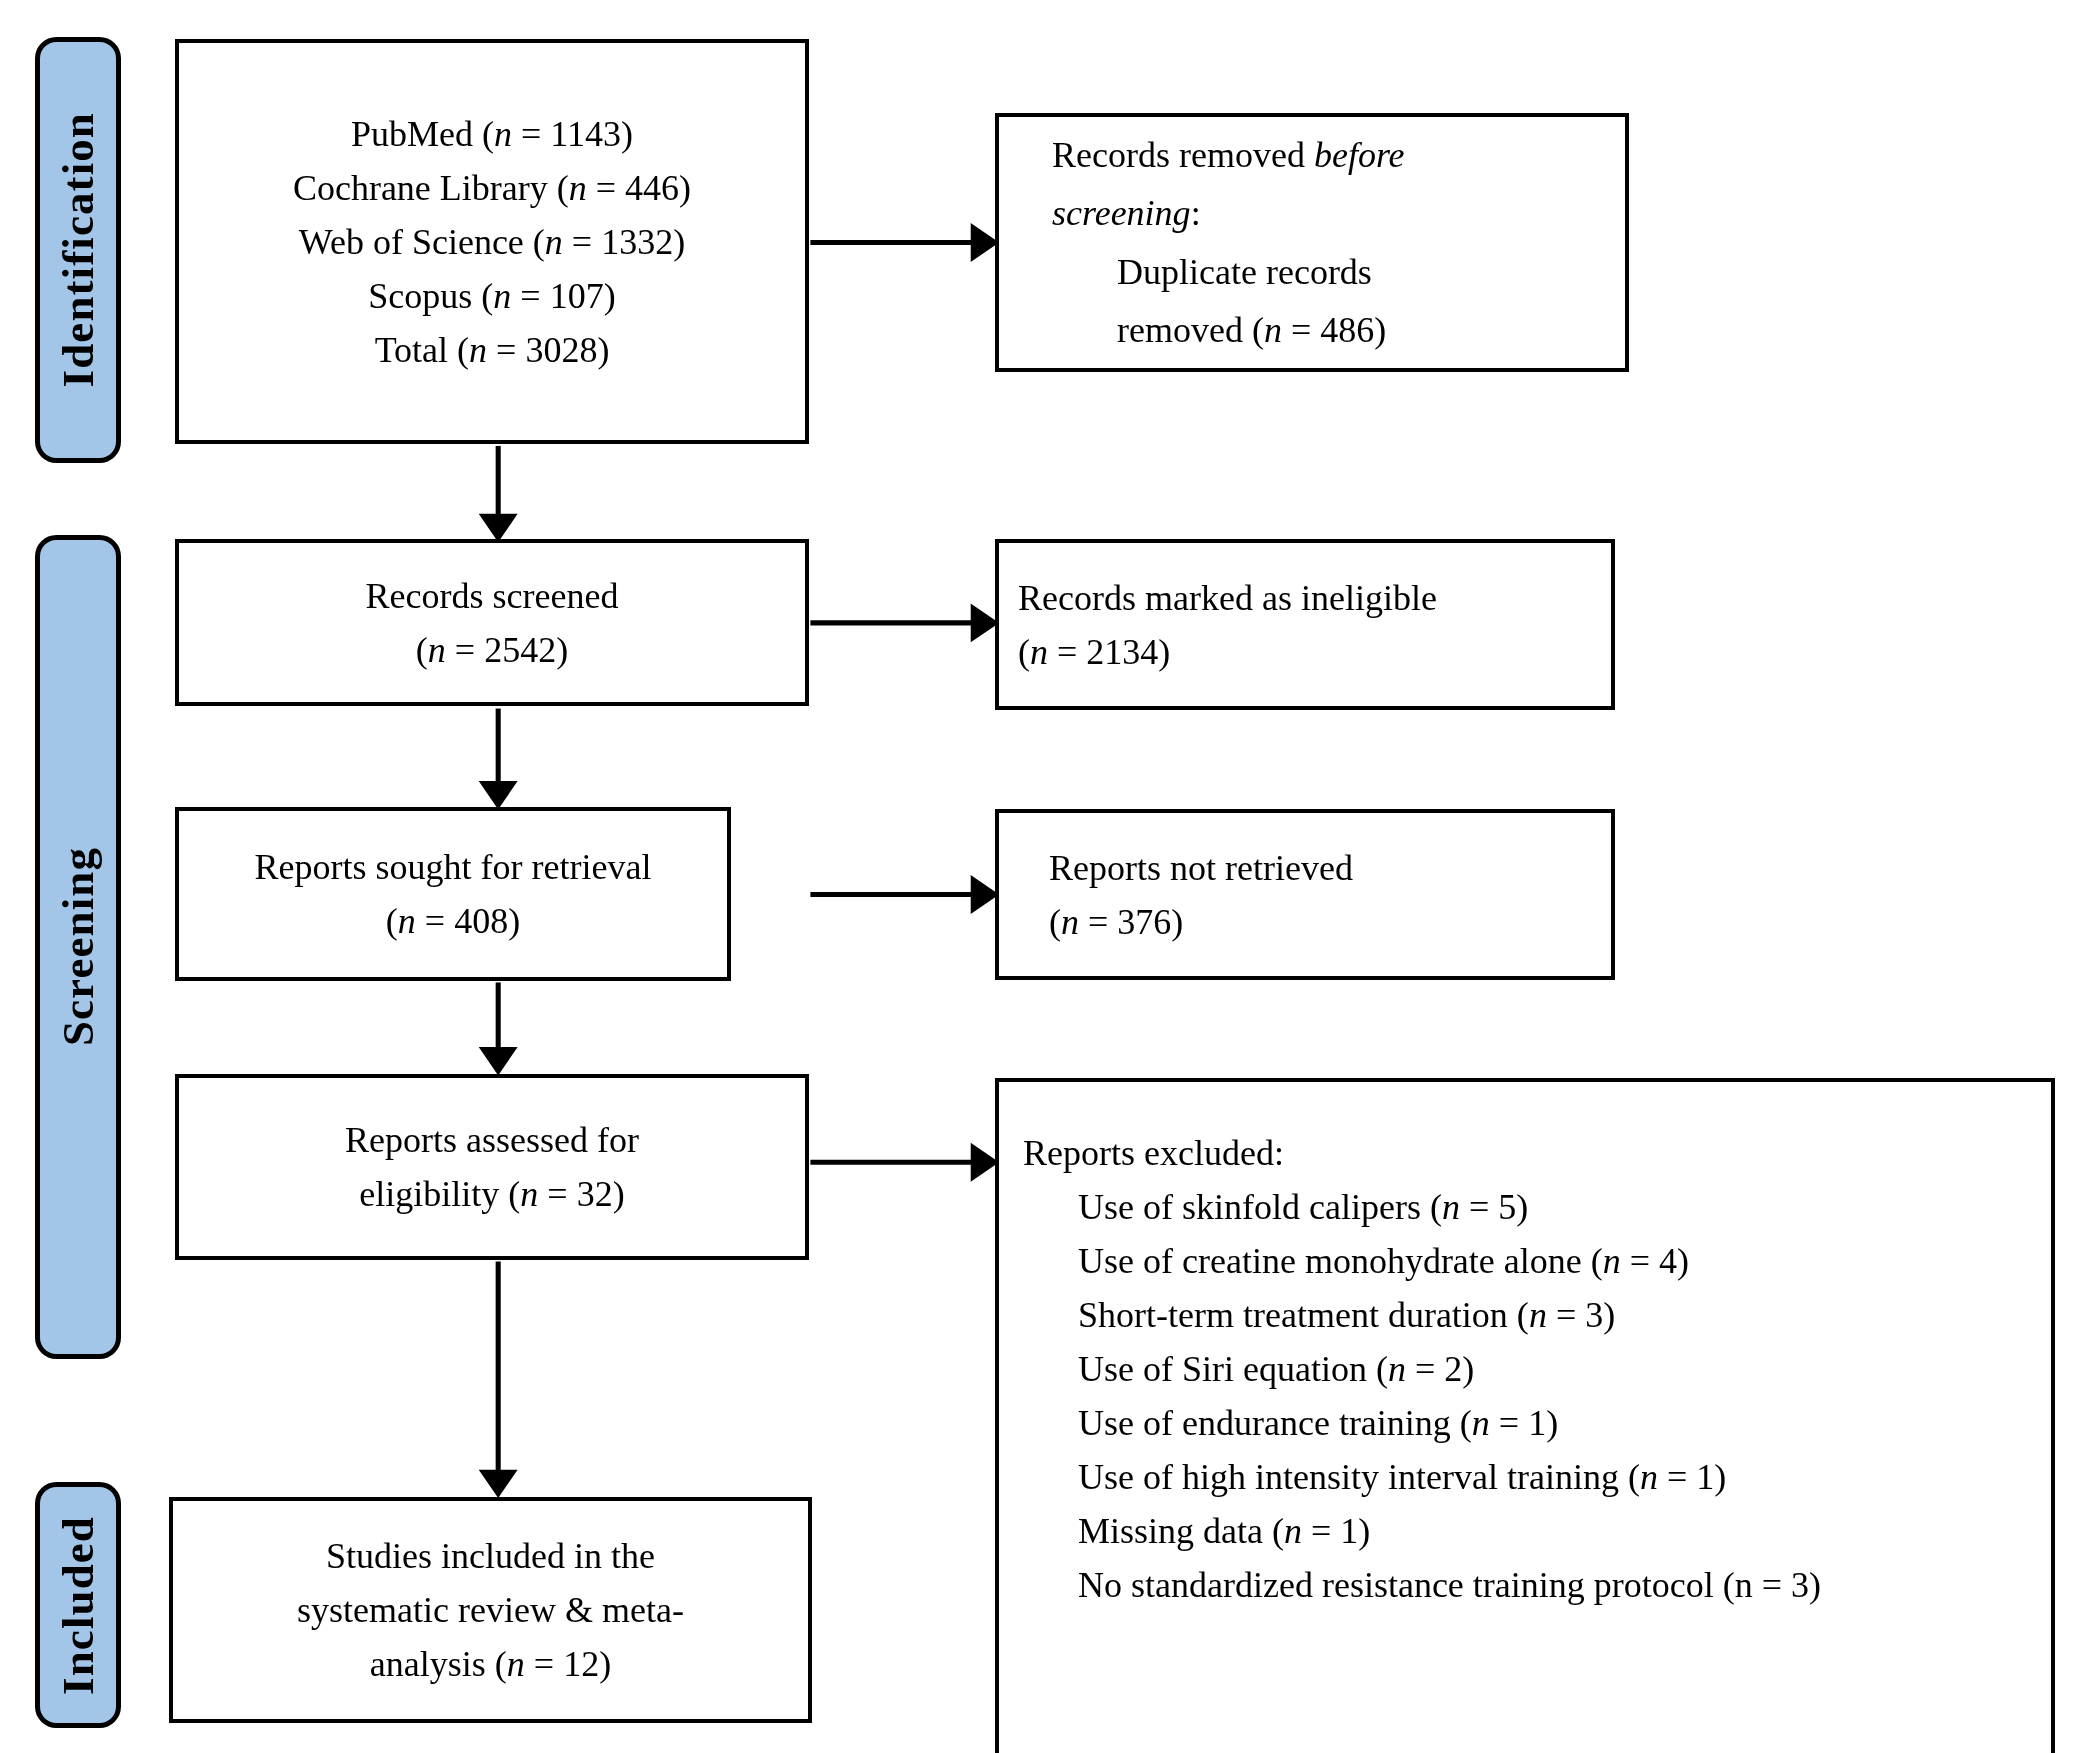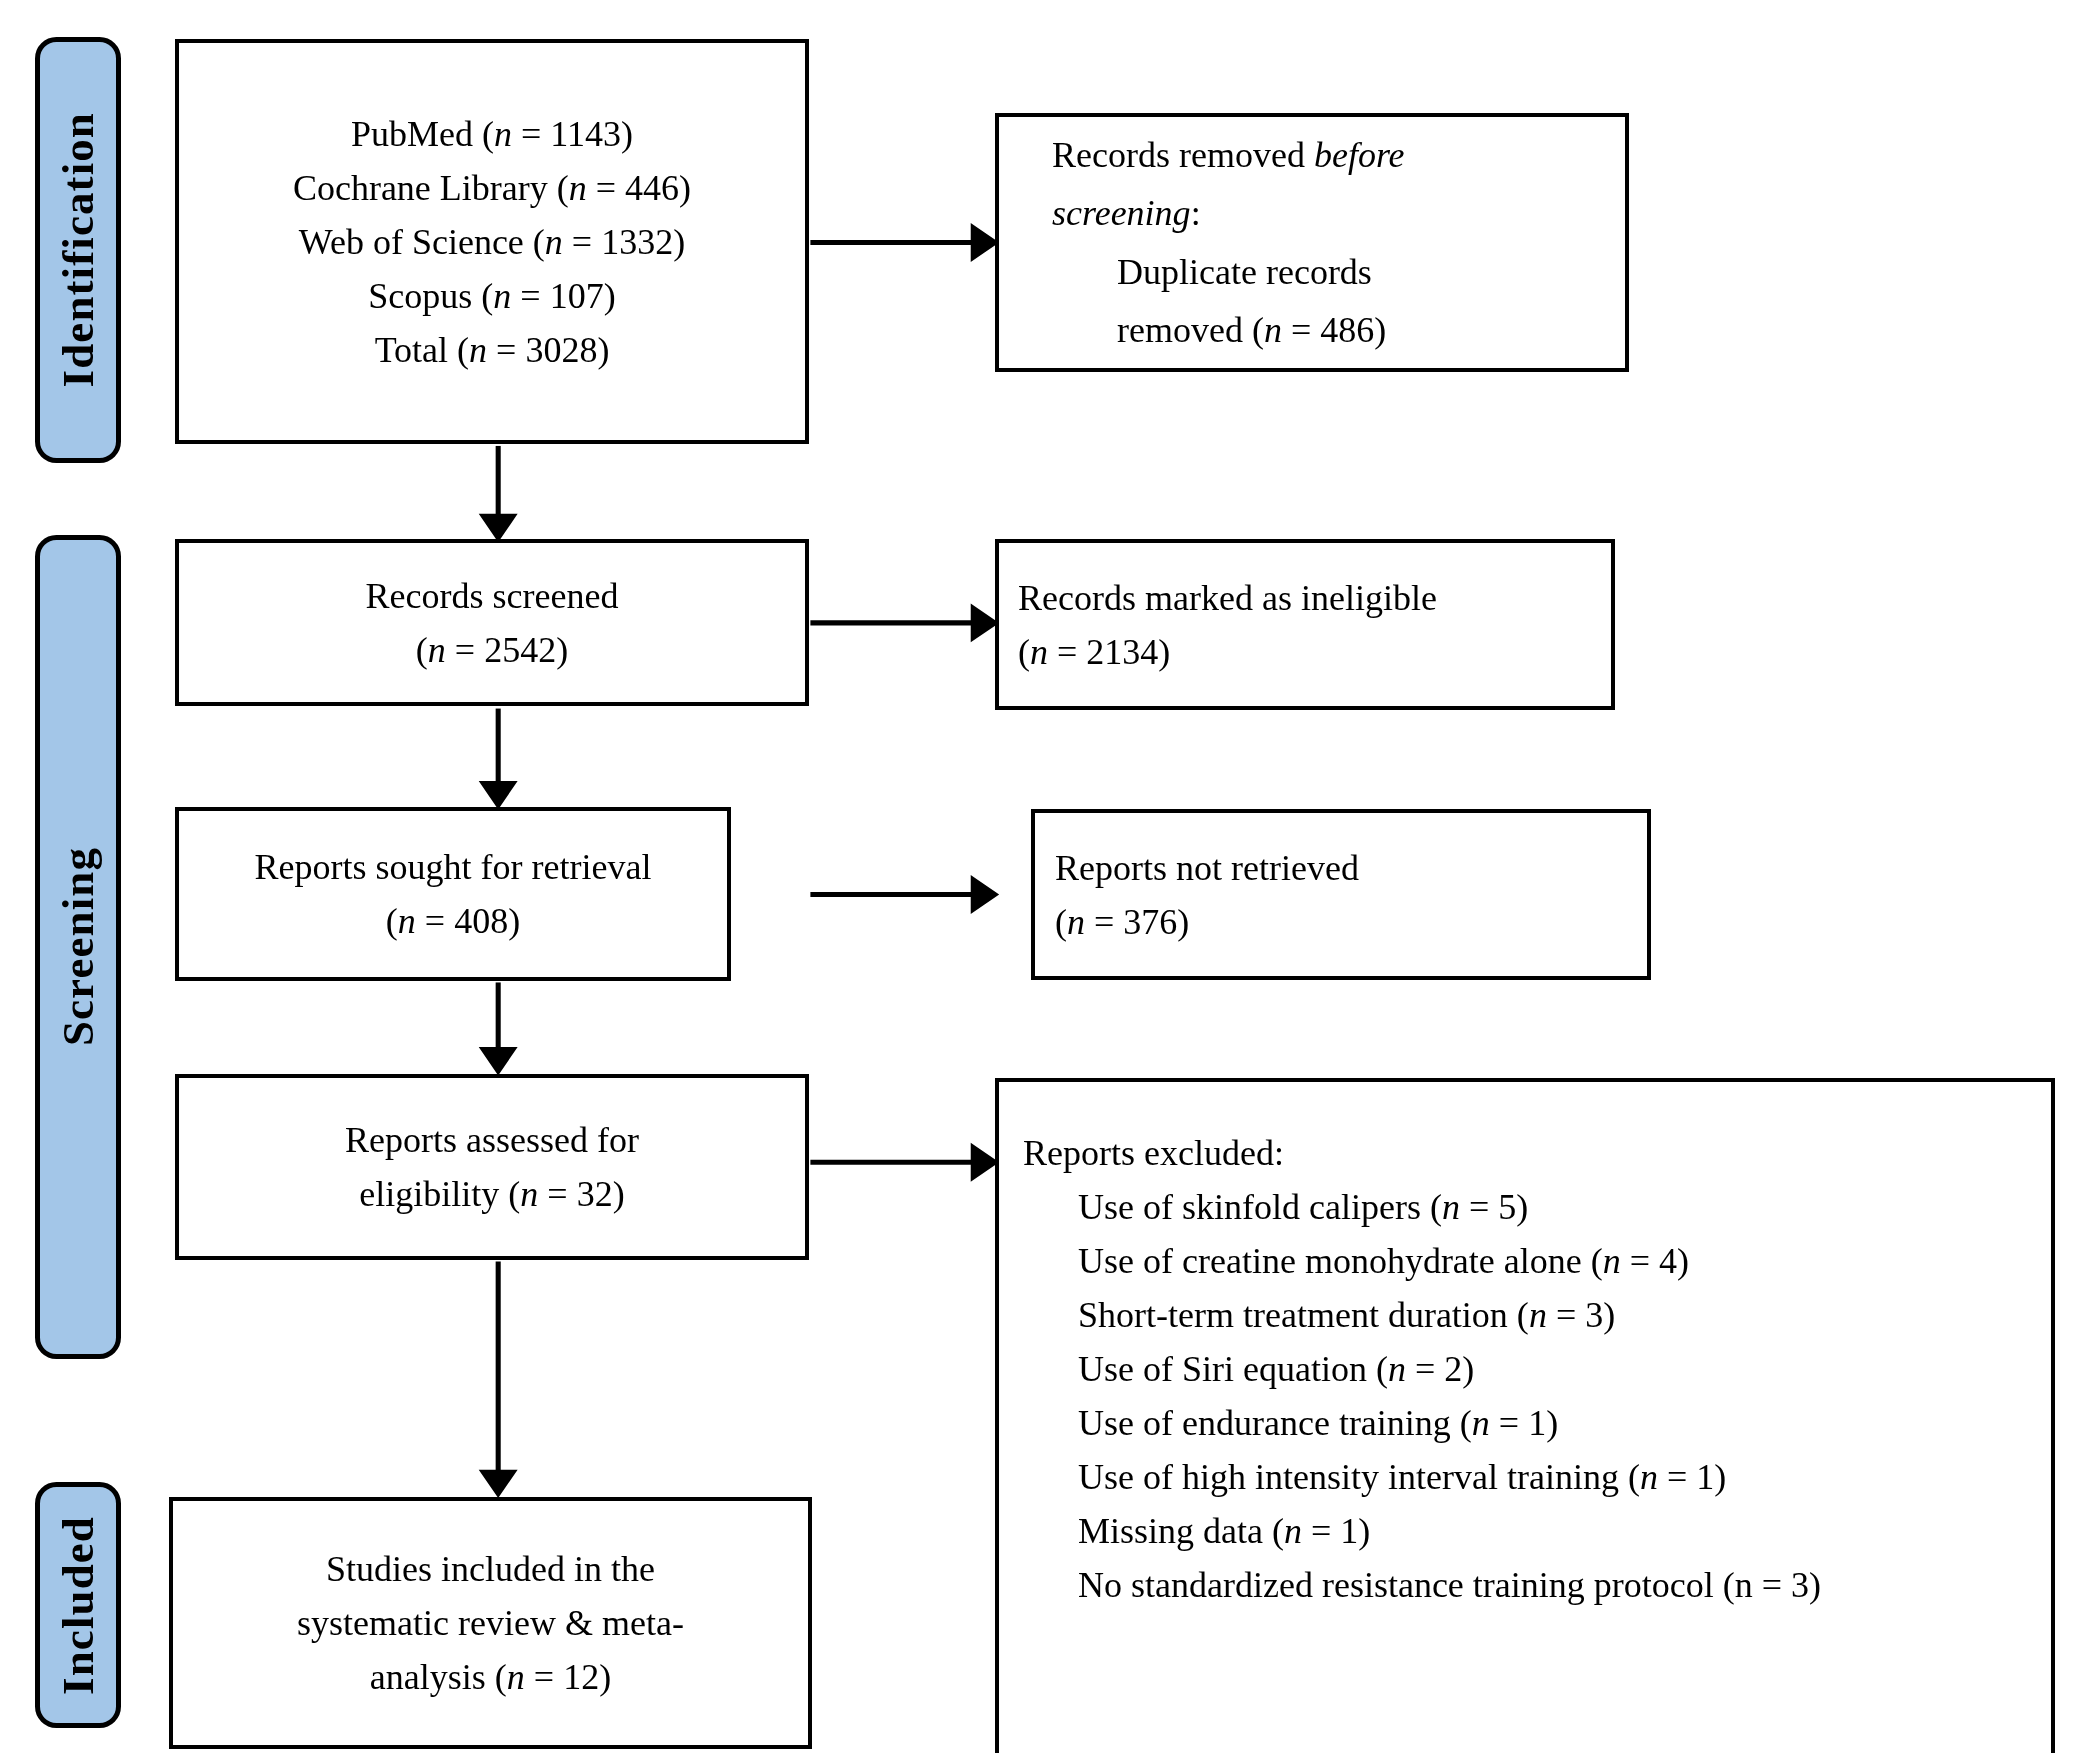--- a/index.html
+++ b/index.html
@@ -96,39 +96,39 @@
   <div class="fbox center" style="left:175px; top:807px; width:556px; height:174px;">
     <div class="line">Reports sought for retrieval</div>
     <div class="line">(<i>n</i> = 408)</div>
   </div>
 
   <div class="fbox center" style="left:175px; top:1074px; width:634px; height:186px;">
     <div class="line">Reports assessed for</div>
     <div class="line">eligibility (<i>n</i> = 32)</div>
   </div>
 
-  <div class="fbox center" style="left:169px; top:1497px; width:643px; height:252px;">
+  <div class="fbox center" style="left:169px; top:1497px; width:643px; height:226px;">
     <div class="line">Studies included in the</div>
     <div class="line">systematic review &amp; meta-</div>
     <div class="line">analysis (<i>n</i> = 12)</div>
   </div>
 
   <div class="fbox left rb1" style="left:995px; top:113px; width:634px; height:259px; padding-left:53px;">
     <div class="line">Records removed <i>before</i></div>
     <div class="line"><i>screening</i>:</div>
     <div class="line indent1">Duplicate records</div>
     <div class="line indent1">removed (<i>n</i> = 486)</div>
   </div>
 
   <div class="fbox left" style="left:995px; top:539px; width:620px; height:171px; padding-left:19px;">
     <div class="line">Records marked as ineligible</div>
     <div class="line">(<i>n</i> = 2134)</div>
   </div>
 
-  <div class="fbox left" style="left:995px; top:809px; width:620px; height:171px; padding-left:20px;margin-left:36px;">
+  <div class="fbox left" style="left:995px; top:809px; width:620px; height:171px; padding-left:50px;">
     <div class="line">Reports not retrieved</div>
     <div class="line">(<i>n</i> = 376)</div>
   </div>
 
   <div class="fbox left top" style="left:995px; top:1078px; width:1060px; height:682px; padding-top:44px;">
     <div class="line excl-heading">Reports excluded:</div>
     <div class="line excl-item">Use of skinfold calipers (<i>n</i> = 5)</div>
     <div class="line excl-item">Use of creatine monohydrate alone (<i>n</i> = 4)</div>
     <div class="line excl-item">Short-term treatment duration (<i>n</i> = 3)</div>
     <div class="line excl-item">Use of Siri equation (<i>n</i> = 2)</div>

